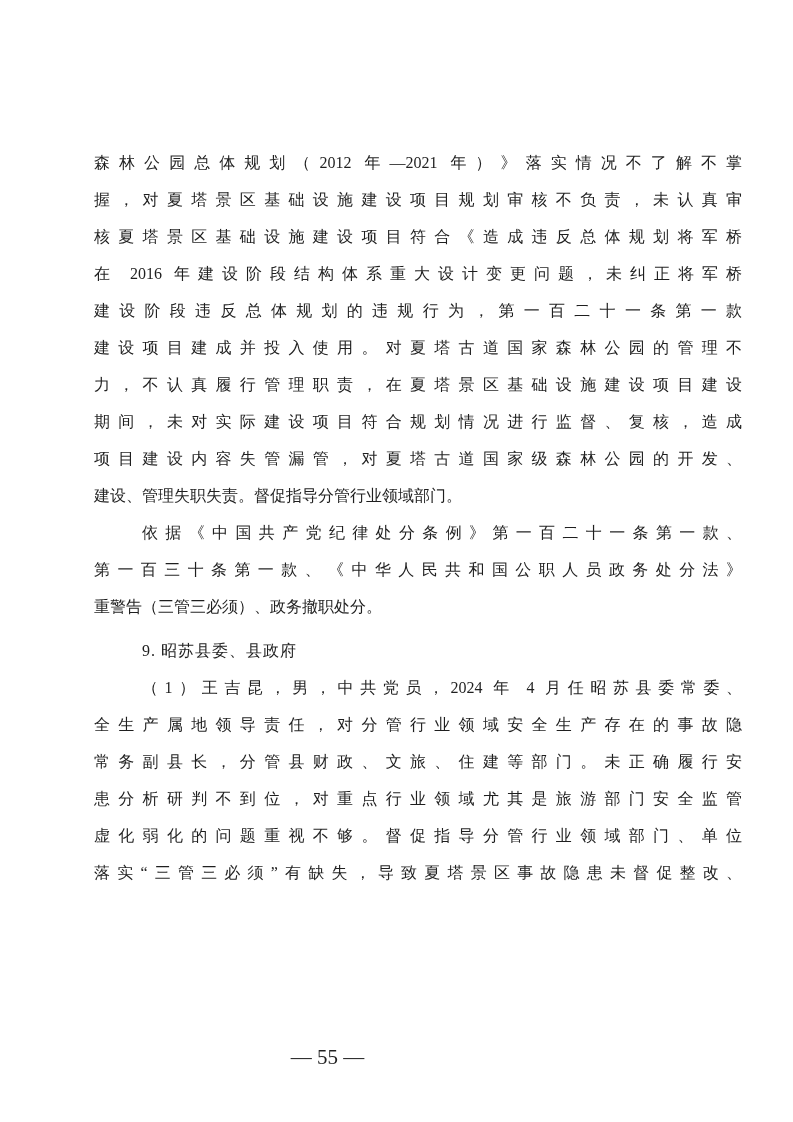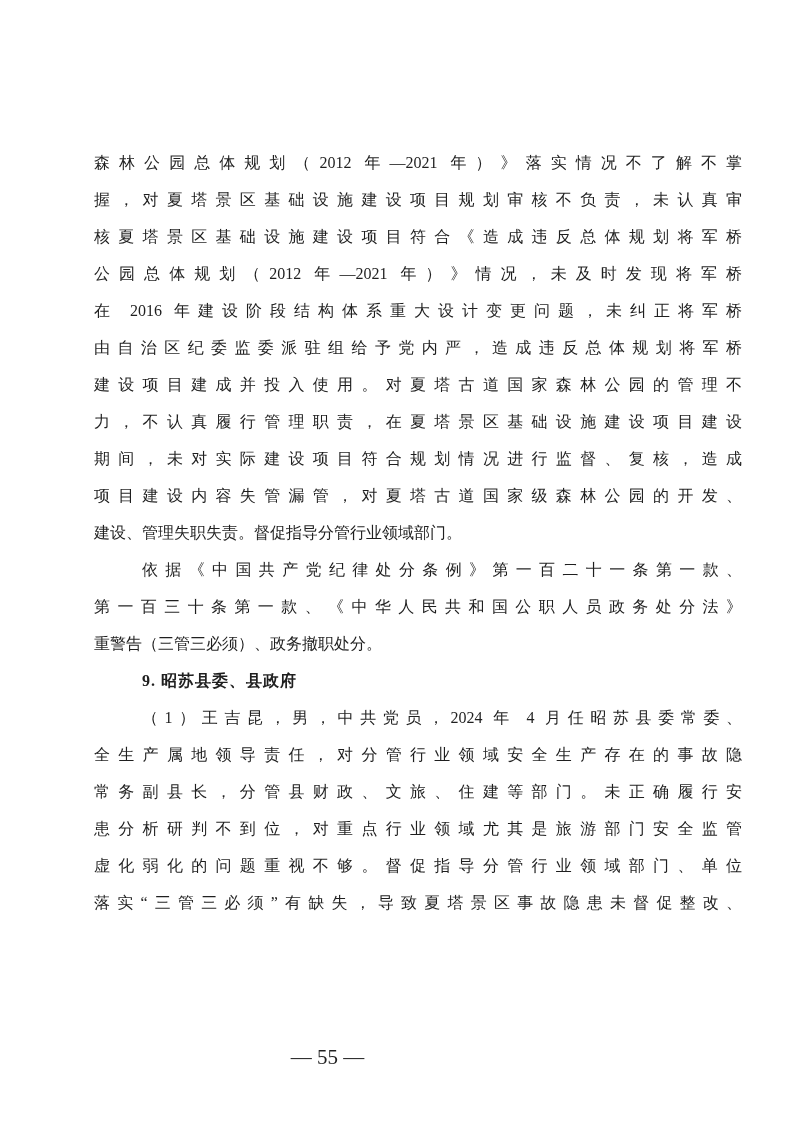--- a/index.html
+++ b/index.html
@@ -32,21 +32,22 @@
   .j {
     text-align: justify;
     text-align-last: justify;
     text-justify: inter-character;
   }
   
   .ind {
     text-indent: 48px;
   }
   .heading {
-    font-weight: 700;
+    font-weight: 400;
+    margin-top: 7px;
     letter-spacing: 1px;
   }
   .footer {
     position: absolute;
     top: 1044px;
     left: 0;
     width: 655px;
     text-align: center;
     font-size: 21px;
     line-height: 26px;
@@ -54,23 +55,22 @@
   }
 </style>
 </head>
 <body>
 
 <div class="page">
   <div class="text-block">
     <div class="line j">森林公园总体规划（2012 年—2021 年）》落实情况不了解不掌</div>
     <div class="line j">握，对夏塔景区基础设施建设项目规划审核不负责，未认真审</div>
     <div class="line j">核夏塔景区基础设施建设项目符合《造成违反总体规划将军桥</div>
-    <div class="line j">公园总体规划（2012 年—2021 年）》情况，未及时发现将军桥</div>
     <div class="line j">在 2016 年建设阶段结构体系重大设计变更问题，未纠正将军桥</div>
-    <div class="line j">由自治区纪委监委派驻组给予党内严，造成违反总体规划将军桥</div>
+    <div class="line j">建设阶段违反总体规划的违规行为，第一百二十一条第一款</div>
     <div class="line j">建设项目建成并投入使用。对夏塔古道国家森林公园的管理不</div>
     <div class="line j">力，不认真履行管理职责，在夏塔景区基础设施建设项目建设</div>
     <div class="line j">期间，未对实际建设项目符合规划情况进行监督、复核，造成</div>
     <div class="line j">项目建设内容失管漏管，对夏塔古道国家级森林公园的开发、</div>
     <div class="line">建设、管理失职失责。督促指导分管行业领域部门。</div>
     <div class="line j ind">依据《中国共产党纪律处分条例》第一百二十一条第一款、</div>
     <div class="line j">第一百三十条第一款、《中华人民共和国公职人员政务处分法》</div>
     <div class="line">重警告（三管三必须）、政务撤职处分。</div>
     <div class="line heading ind">9. 昭苏县委、县政府</div>
     <div class="line j ind">（1）王吉昆，男，中共党员，2024 年 4 月任昭苏县委常委、</div>

